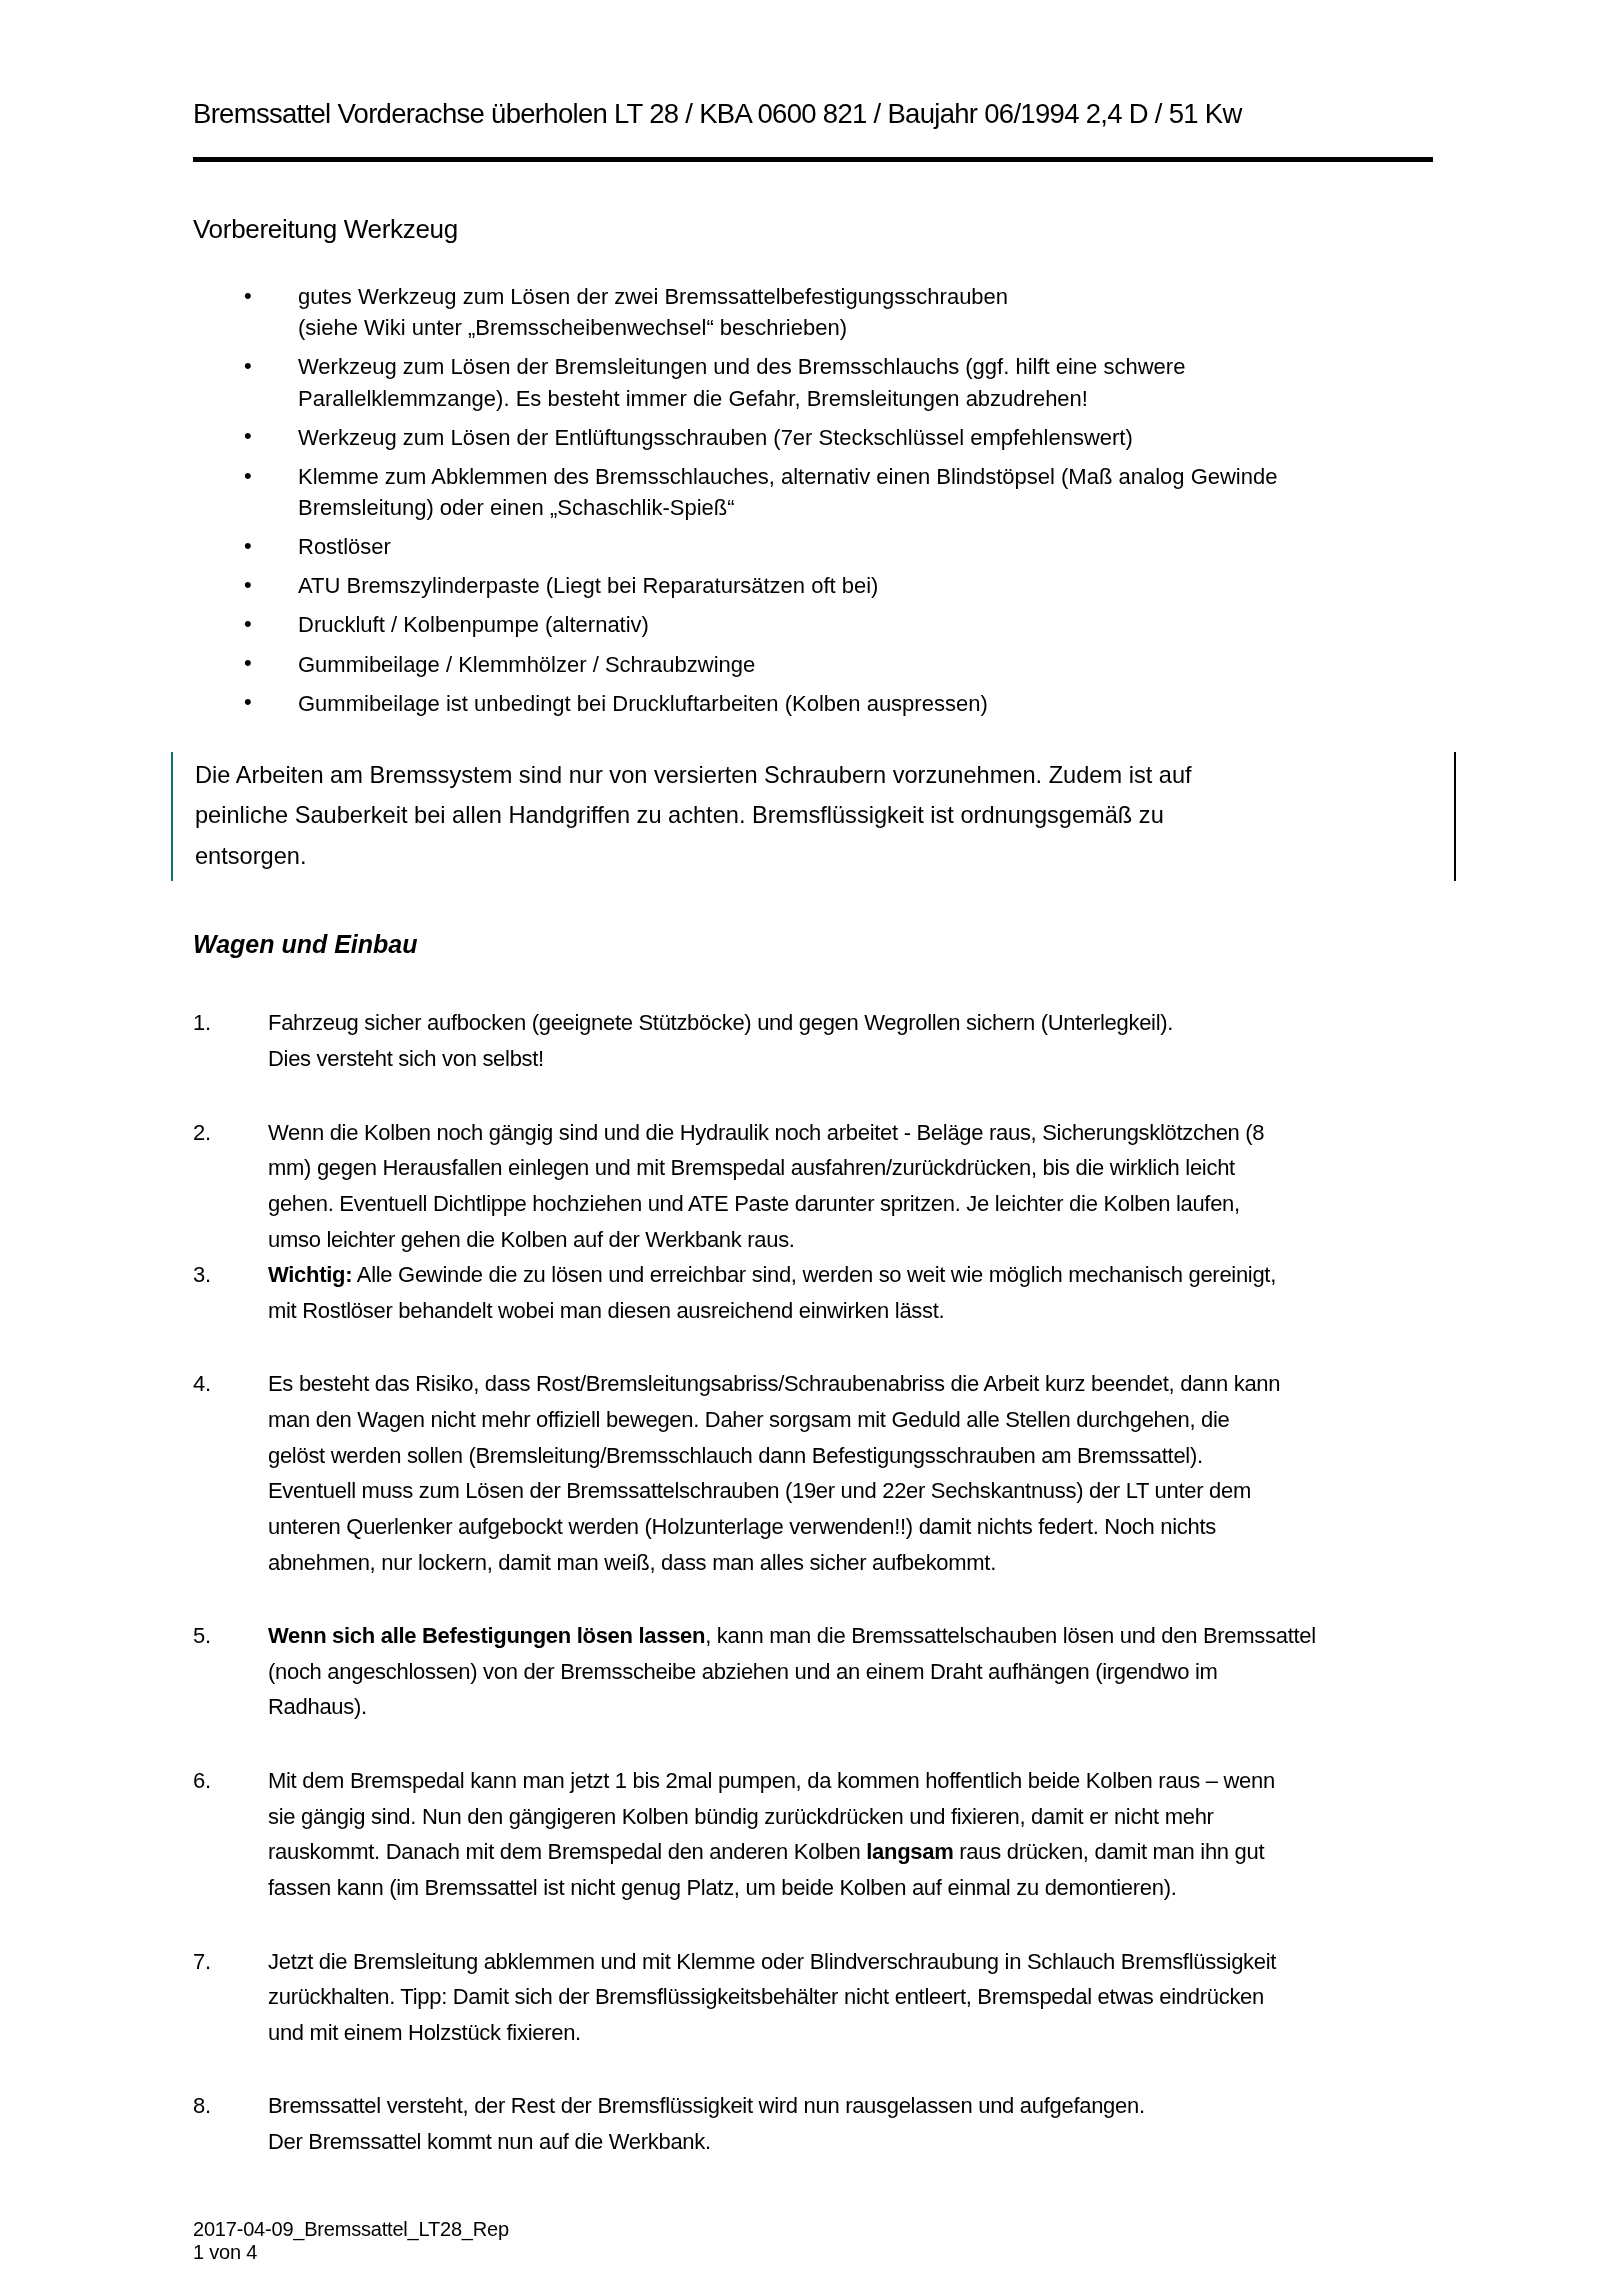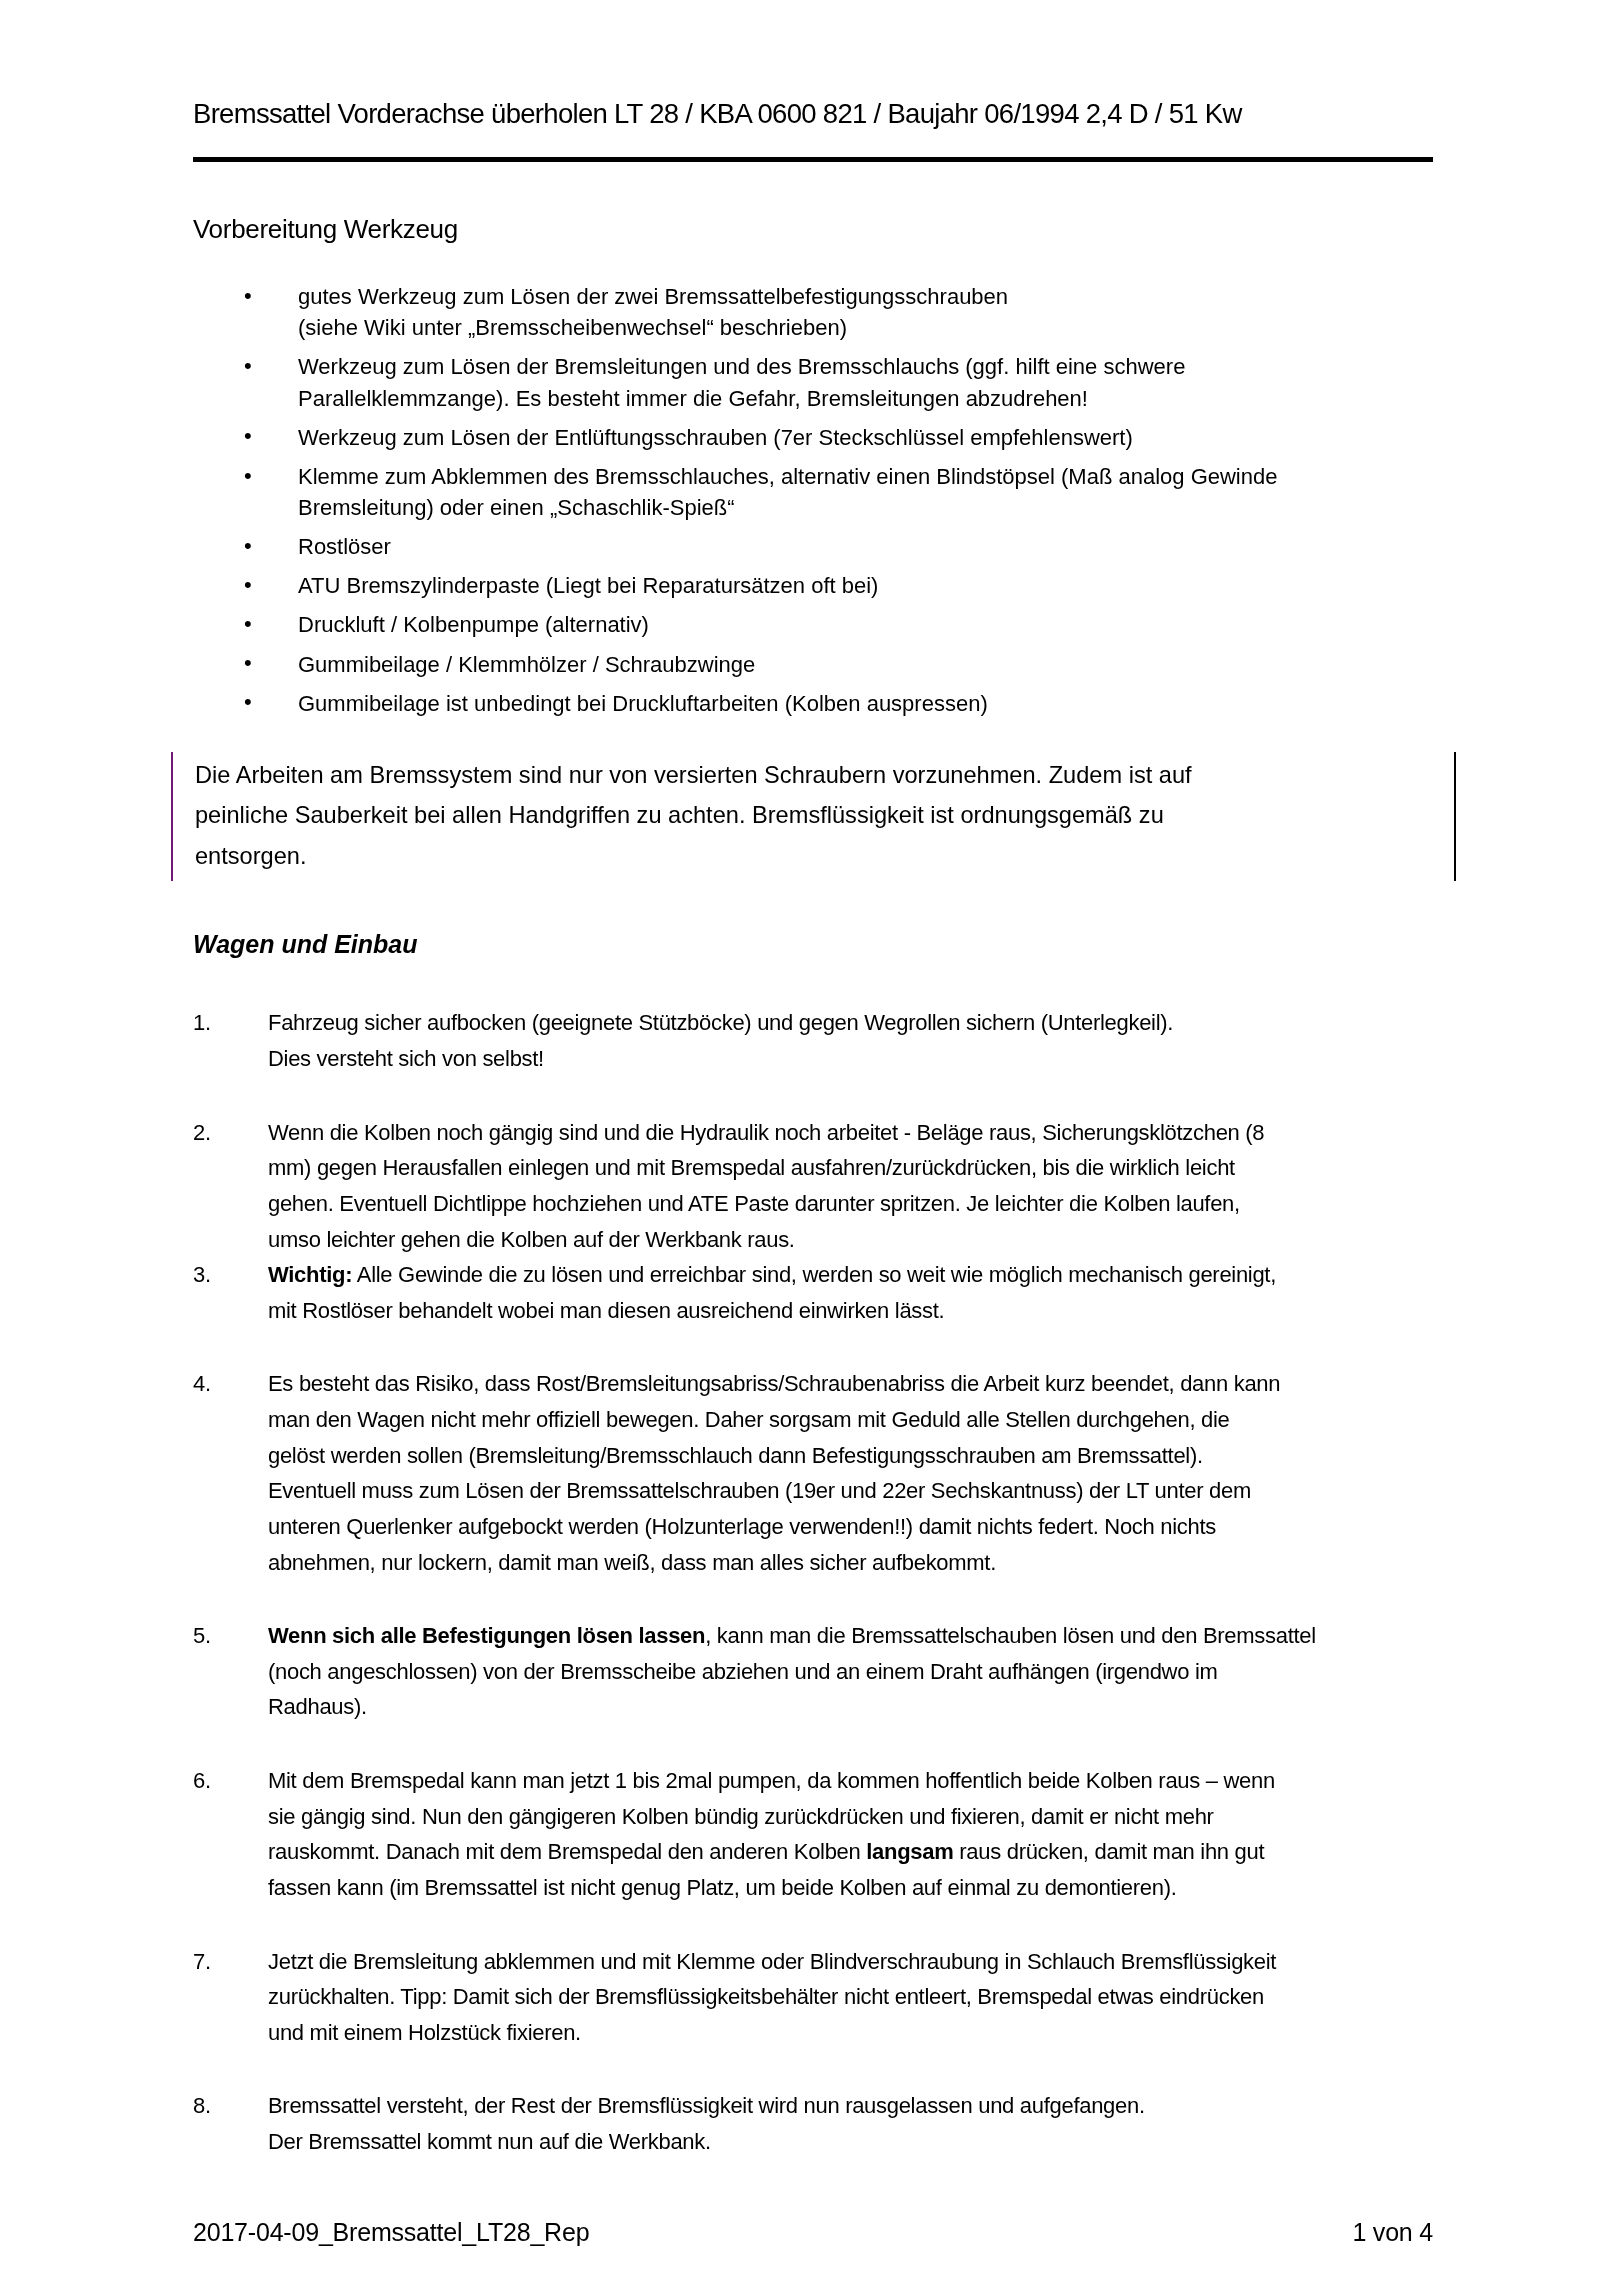--- a/index.html
+++ b/index.html
@@ -45,21 +45,21 @@
     line-height: 1.42;
     margin-bottom: 7.9px;
   }
   .tool-item .bullet-marker {
     position: absolute;
     left: 51px; top: -1.3px;
     font-size: 22px;
   }
   .tool-item .tool-text { white-space: pre-line; }
   .warning-note {
-    border-left: 2px solid #701a75;
+    border-left: 2px solid #0f766e;
     border-right: 2px solid #000;
     margin: 0 -23px 0 -21.6px;
     padding: 2.6px 23px 5.2px 21.6px;
     font-size: 23.6px;
     line-height: 1.72;
     white-space: pre-line;
   }
   .procedure-heading {
     font-size: 25px;
     font-weight: 700;
@@ -86,22 +86,23 @@
   .step-text { white-space: pre-line; margin-top: 29px; }
   .bold-lead { font-weight: 700; }
   .emphasis-word { font-weight: 700; }
   .page-footer {
     position: absolute;
     left: 193px;
     right: 190px;
     top: 2218px;
     display: flex;
     justify-content: space-between;
-    font-size: 25px;
+    font-size: 20px;
     letter-spacing: -0.2px;
+    flex-direction: column;
   }
 </style>
 </head>
 <body>
 
 <div class="page">
 
   <div class="doc-title">Bremssattel Vorderachse überholen LT 28 / KBA 0600 821 / Baujahr 06/1994 2,4 D / 51 Kw</div>
 
   <div class="section-heading">Vorbereitung Werkzeug</div>

